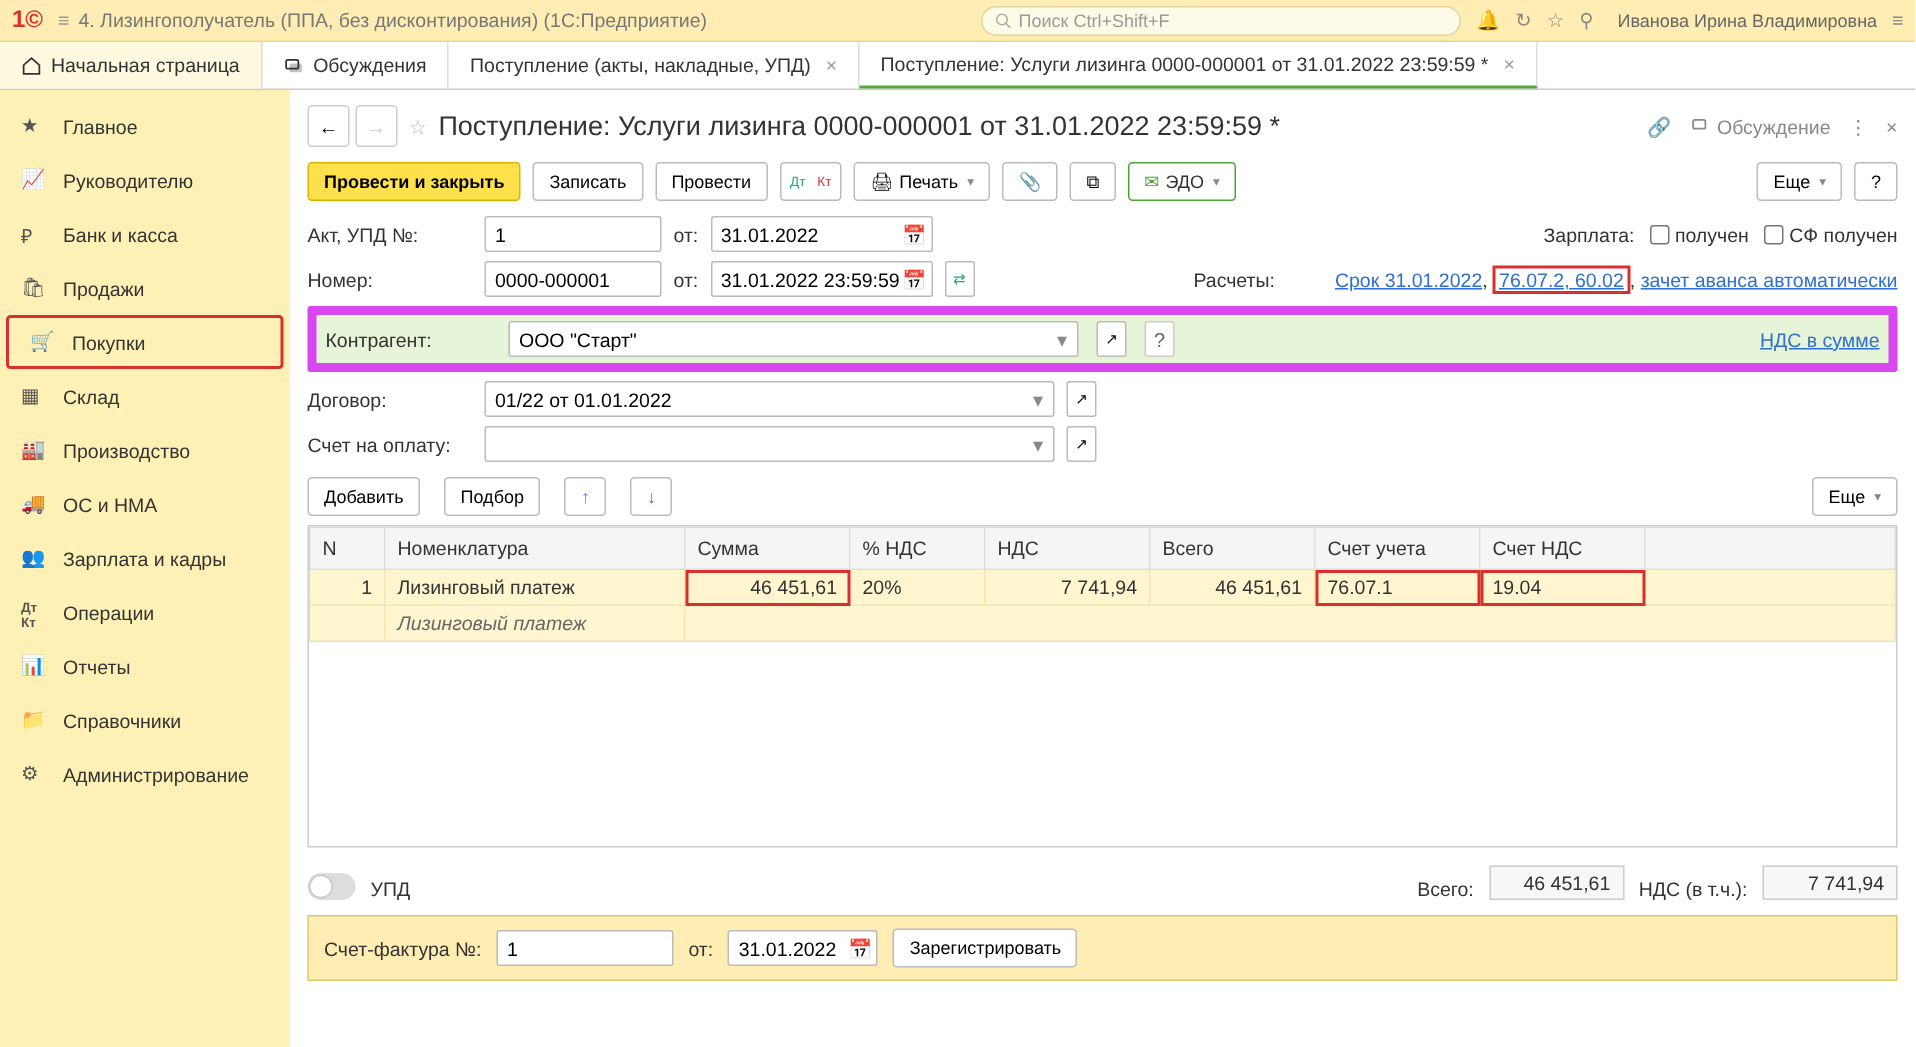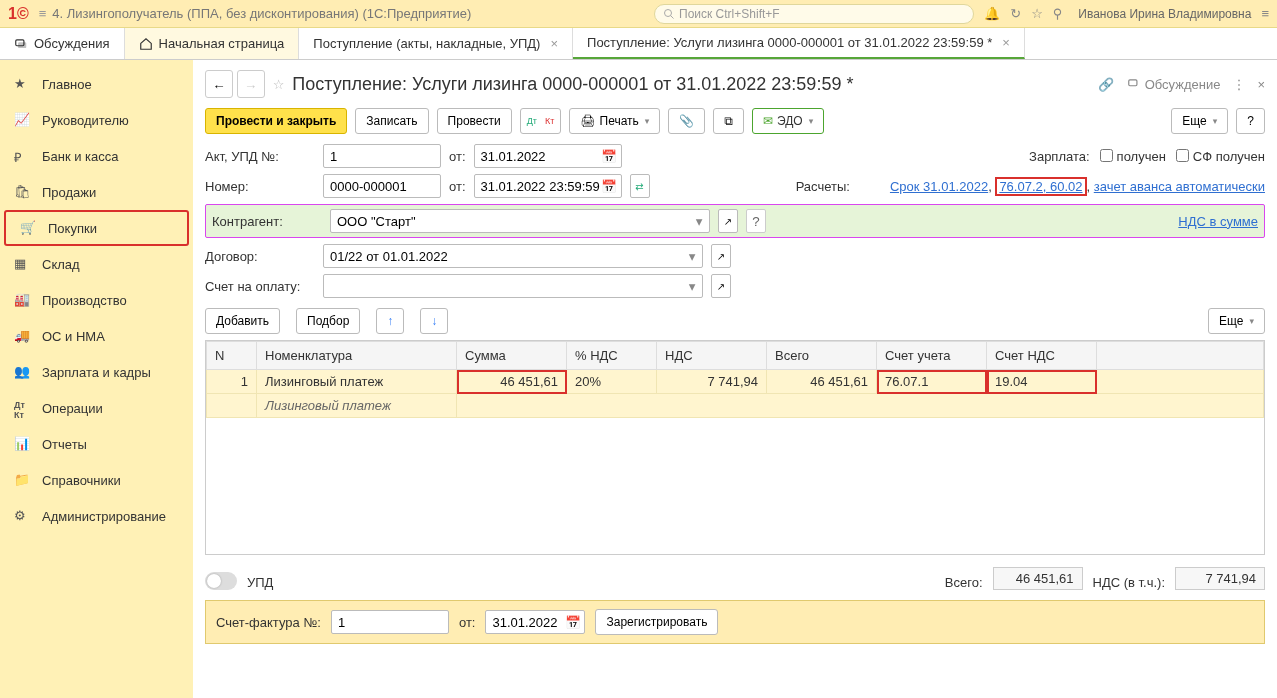--- a/index.html
+++ b/index.html
@@ -52,23 +52,23 @@
 .form-row .lbl { width: 110px; color: #333; }
 .inp { height: 24px; border: 1px solid #bbb; border-radius: 2px; padding: 0 6px; font-size: 13px; }
 .inp.sm { width: 118px; }
 .inp.md { width: 148px; }
 .inp.lg { width: 380px; }
 .inp-wrap { position: relative; display: inline-flex; align-items: center; }
 .inp-btn { position: absolute; right: 2px; width: 18px; height: 18px; border: none; background: transparent; cursor: pointer; color: #888; }
 .date-wrap .cal { position: absolute; right: 4px; color: #777; pointer-events: none; }
 .ext-btn { width: 20px; height: 24px; border: 1px solid #bbb; background: #fff; border-radius: 2px; font-size: 10px; cursor: pointer; }
 .help-btn { width: 20px; height: 24px; border: 1px solid #ccc; background: #fff; border-radius: 2px; cursor: pointer; color: #666; }
-.chk { display: inline-flex; align-items: flex-start; gap: 4px; font-size: 13px; }
+.chk { display: inline-flex; align-items: center; gap: 4px; font-size: 13px; }
 .link { color: #2f6fd1; text-decoration: underline; cursor: pointer; }
-.hl-row { background: #e6f4d8; border: 1px solid #d946ef; border-radius: 2px; padding: 4px 6px; }
+.hl-row { background: #e6f4d8; border: 6px solid #d946ef; border-radius: 2px; padding: 4px 6px; gap: 12px; }
 .red-box { border: 2px solid #d9302c; padding: 0 2px; }
 
 
 .tbl-toolbar { display: flex; gap: 16px; align-items: flex-start; margin: 10px 0 0; }
 
 
 .data-table { border: 1px solid #ccc; margin-top: 6px; height: 215px; overflow: auto; }
 .data-table table { width: 100%; border-collapse: collapse; font-size: 13px; }
 .data-table th { text-align: left; background: #f5f5f5; border: 1px solid #ddd; padding: 6px 8px; font-weight: normal; color: #333; }
 .data-table td { border: 1px solid #f0e5b3; padding: 4px 8px; background: #fff5cf; }
@@ -105,32 +105,32 @@
     <span>🔔</span>
     <span>↻</span>
     <span>☆</span>
     <span>⚲</span>
     <span class="user">Иванова Ирина Владимировна</span>
     <span style="color:#888">≡</span>
   </div>
 </div>
 
 <div class="tabsbar">
+  <div class="tab home">
+    <svg width="14" height="14" viewBox="0 0 24 24">
+        <path d="M3 11l9-8 9 8v10H3z" fill="none" stroke="#333" stroke-width="2"></path>
+      </svg>
+    <span>Начальная страница</span>
+  </div>
   <div class="tab">
     <svg width="14" height="14" viewBox="0 0 24 24">
         <rect x="3" y="5" width="14" height="10" rx="2" fill="none" stroke="#333" stroke-width="2"></rect>
         <rect x="7" y="9" width="14" height="10" rx="2" fill="#333" opacity="0.3"></rect>
       </svg>
     <span>Обсуждения</span>
-  </div>
-  <div class="tab home">
-    <svg width="14" height="14" viewBox="0 0 24 24">
-        <path d="M3 11l9-8 9 8v10H3z" fill="none" stroke="#333" stroke-width="2"></path>
-      </svg>
-    <span>Начальная страница</span>
   </div>
   <div class="tab">
     <span>Поступление (акты, накладные, УПД)</span>
     <span class="close">×</span>
   </div>
   <div class="tab active">
     <span>Поступление: Услуги лизинга 0000-000001 от 31.01.2022 23:59:59 *</span>
     <span class="close">×</span>
   </div>
 </div>

